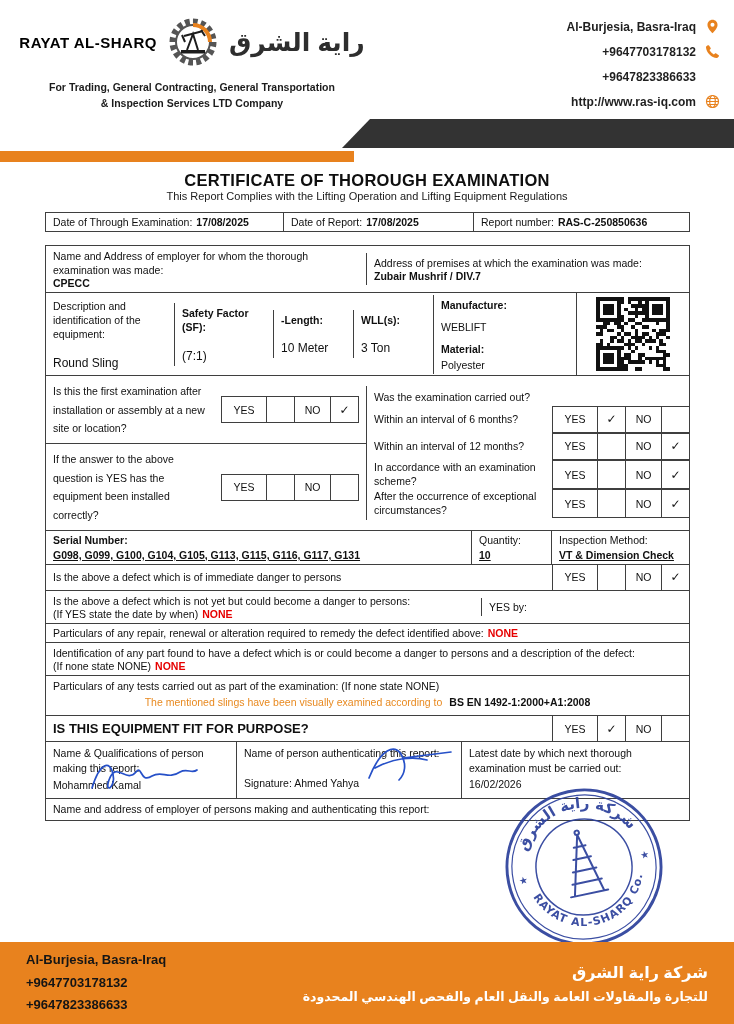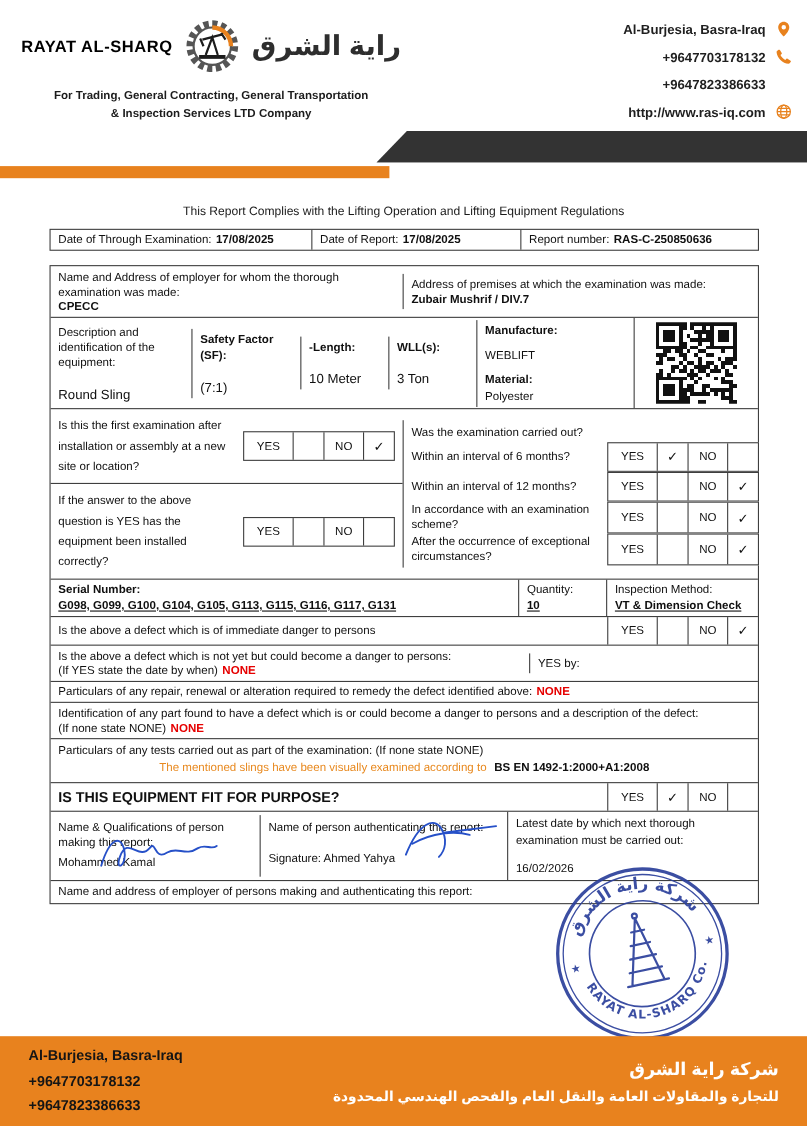--- a/index.html
+++ b/index.html
@@ -25,21 +25,21 @@
   .contact-zone{position:absolute;right:14px;top:14px;}
   .contact-line{display:flex;align-items:center;justify-content:flex-end;gap:9px;height:25px;font-size:12px;font-weight:bold;color:#1f1f1f;}
   .icon-slot{width:15px;height:15px;flex:0 0 15px;color:var(--accent);}
   .icon-slot svg{width:15px;height:15px;display:block;}
   .band-dark{position:absolute;top:119px;left:342px;right:0;height:29px;background:#333;clip-path:polygon(28px 0,100% 0,100% 100%,0 100%);}
   .band-orange{position:absolute;top:151px;left:0;width:354px;height:11px;background:var(--accent);}
 
   
   .title-block{text-align:center;margin-top:5px;}
   .cert-title{font-size:16.5px;font-weight:bold;letter-spacing:.3px;color:#0e0e0e;}
-  .cert-sub{font-size:11px;margin-top:20px;color:#1a1a1a;}
+  .cert-sub{font-size:11px;margin-top:0;color:#1a1a1a;}
 
   
   .doc{margin:10px 44px 0 45px;font-size:10.5px;color:#101010;}
   .tbl{border:1.4px solid var(--line);}
   .dates{display:flex;margin-bottom:13px;}
   .row{display:flex;border-top:1px solid var(--line);align-items:center;}
   .tbl > .row:first-child{border-top:none;}
   .cell{padding:3px 7px;}
   .cell + .cell{border-left:1px solid var(--line);}
   .grow{flex:1;}
@@ -173,20 +173,21 @@
             </svg>
         </span>
       </div>
     </div>
 
     <div class="band-dark"></div>
     <div class="band-orange"></div>
   </div>
 
   <div class="title-block">
+    <div class="cert-title">CERTIFICATE OF THOROUGH EXAMINATION</div>
     <div class="cert-sub">This Report Complies with the Lifting Operation and Lifting Equipment Regulations</div>
   </div>
 
   <div class="doc">
 
     <div class="tbl dates">
       <div class="cell" style="width:237px">
         <span>Date of Through Examination:</span><b class="gap-l">17/08/2025</b>
       </div>
       <div class="cell" style="width:190px">
@@ -627,21 +628,21 @@
         </div>
         <div class="cell p-cell p-c2">
           <div class="lbl">Name of person authenticating this report:</div>
           <div class="sig-label">Signature: Ahmed Yahya</div>
           <svg class="sig sig-auth" viewBox="0 0 92 44">
             <path d="M6 38 C18 8 32 4 38 14 C44 24 42 34 36 40 M12 28 C30 18 50 16 64 20 M40 18 L88 12"></path>
           </svg>
         </div>
         <div class="cell p-cell grow">
           <div class="lbl">Latest date by which next thorough examination must be carried out:</div>
-          <div style="margin-top:13px">16/02/2026</div>
+          <div style="margin-top:3px">16/02/2026</div>
         </div>
       </div>
 
       <div class="row">
         <div class="cell grow">
           <div class="lbl">Name and address of employer of persons making and authenticating this report:</div>
         </div>
       </div>
 
     </div>

